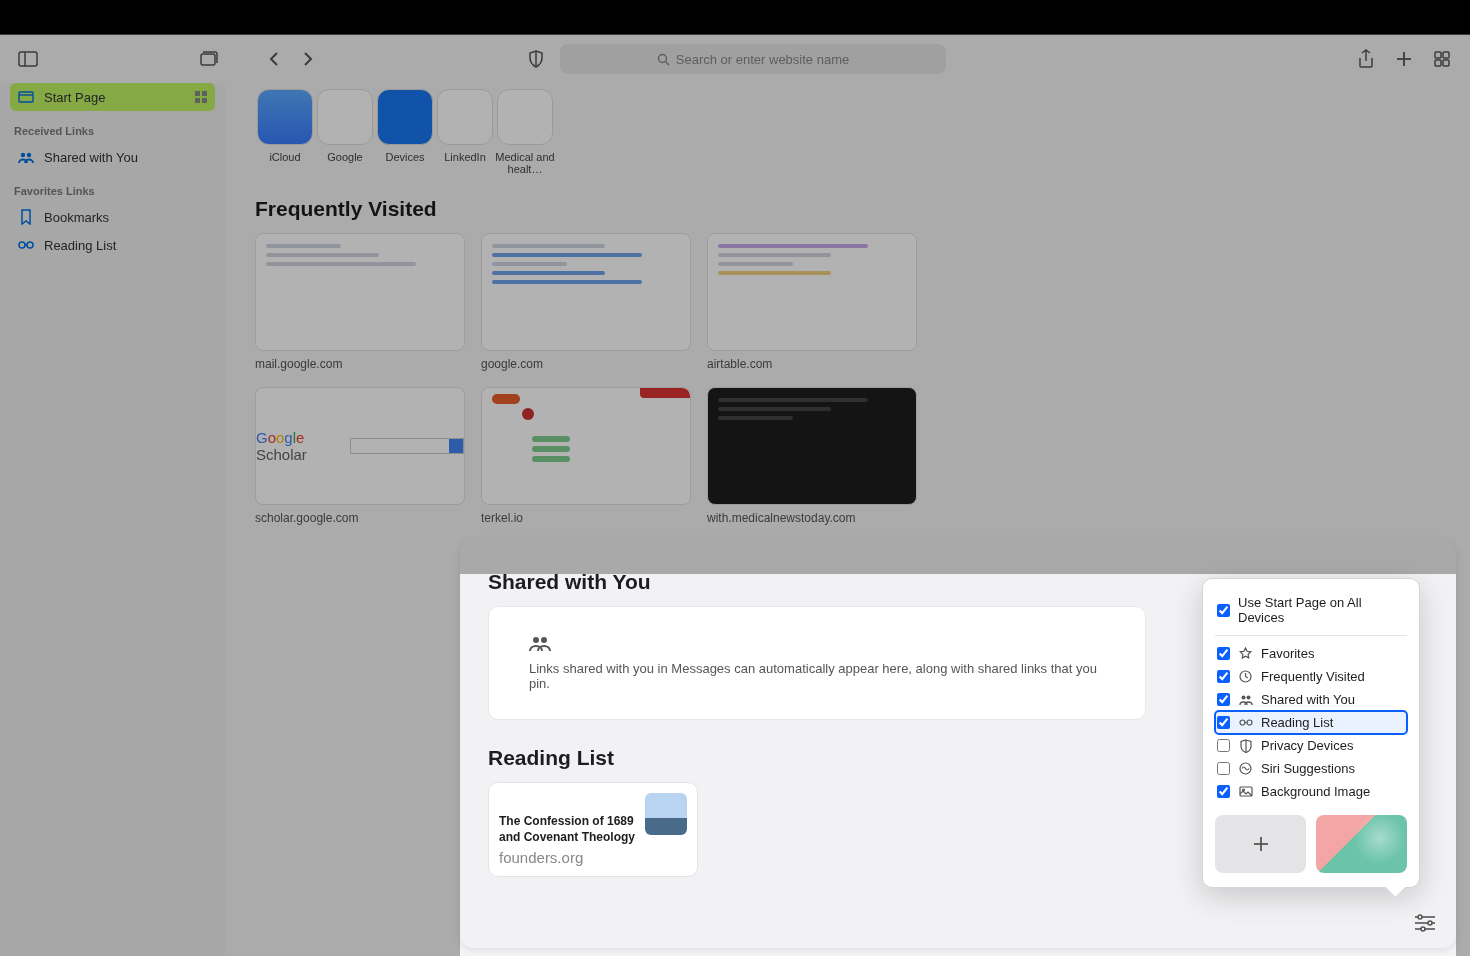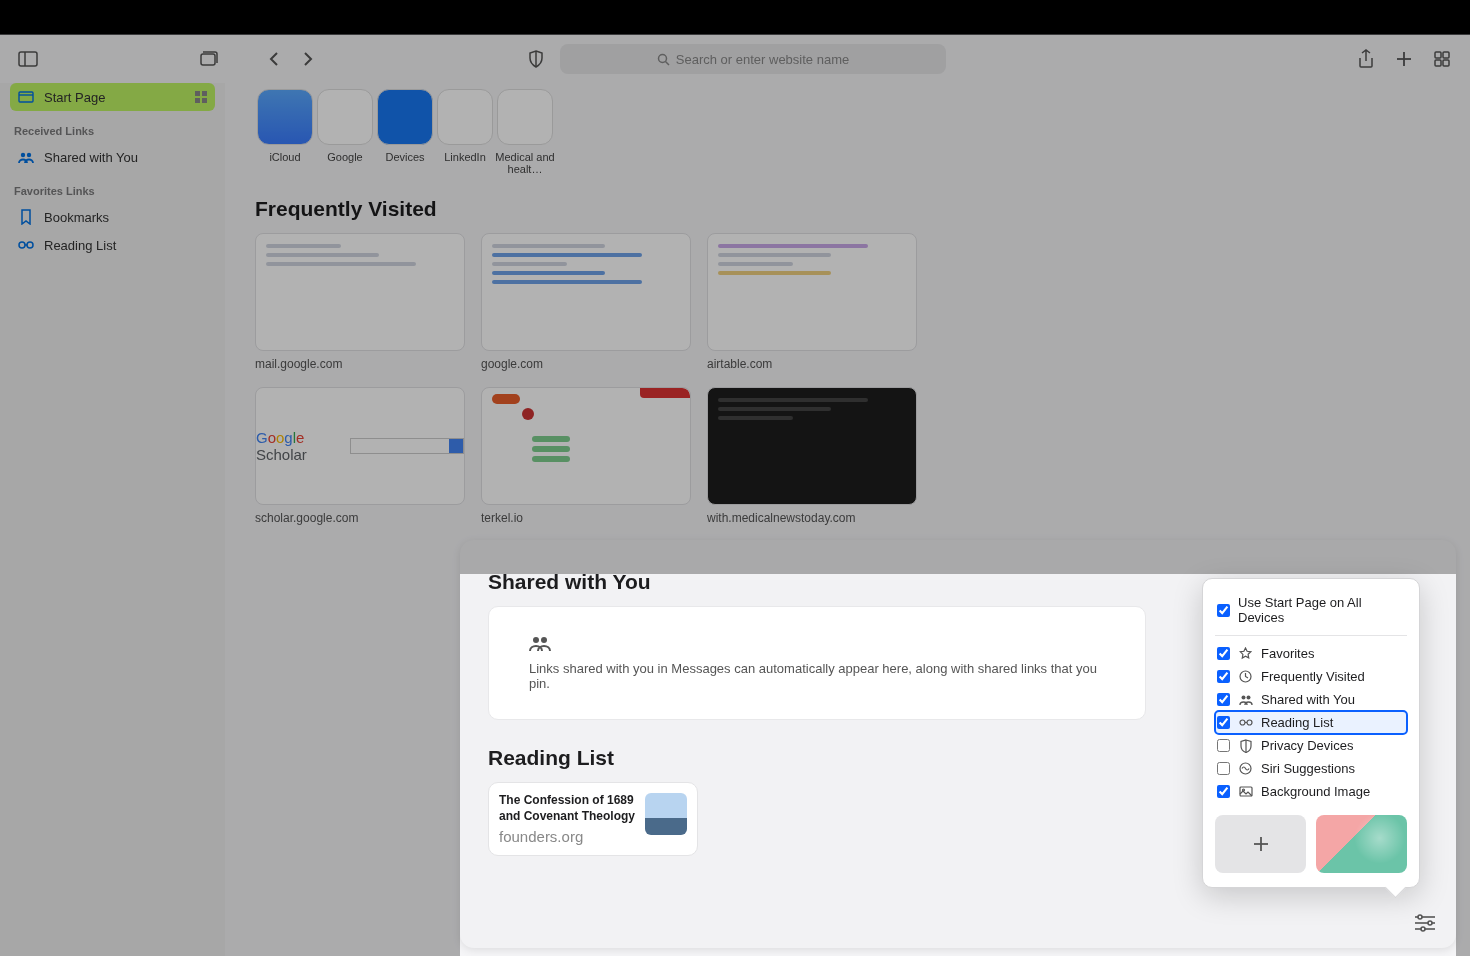--- a/index.html
+++ b/index.html
@@ -48,21 +48,21 @@
 .orange-pill { position:absolute; top:6px; left:10px; width:28px; height:10px; background:#e85d2a; border-radius:5px; }
 .green-pills { position:absolute; top:48px; left:50px; }
 .green-pill { width:38px; height:6px; background:#7fcf8f; border-radius:3px; margin-bottom:4px; }
 
 
 .shared-panel { position: absolute; left: 460px; right: 14px; top: 505px; bottom: 8px; background: #f2f2f4; border-radius: 14px; box-shadow: 0 2px 8px rgba(0,0,0,0.1); padding: 22px 28px; }
 .shared-panel .section-h { margin-top: 8px; }
 .shared-empty { background: #fff; border: 1px solid #e8e8ea; border-radius: 10px; padding: 28px 40px; text-align: left; color: #555; font-size: 13px; }
 .shared-empty .icon { font-size: 18px; color: #555; margin-bottom: 10px; }
 .rl-card { width: 210px; background: #fff; border: 1px solid #e4e4e6; border-radius: 10px; padding: 10px; display: flex; gap: 10px; }
-.rl-info { flex: 1; }
+.rl-info { flex: 1; margin-top: 21px; }
 .rl-title { font-size: 12px; font-weight: 600; color: #1d1d1f; line-height: 1.3; }
 .rl-src { font-size: 15px; color: #888; margin-top: 4px; }
 .rl-thumb { width: 42px; height: 42px; border-radius: 6px; background: linear-gradient(#b8d4f0 60%, #4a6a8a 60%); }
 .customize-btn { position: absolute; right: 20px; bottom: 16px; color: #555; }
 
 
 .popover { position: absolute; right: 36px; bottom: 60px; width: 218px; background: #fff; border: 1px solid #d5d5d7; border-radius: 10px; padding: 12px 12px 14px; box-shadow: 0 8px 30px rgba(0,0,0,0.18); z-index: 50; }
 .popover::after { content:''; position:absolute; right:16px; bottom:-8px; width:14px; height:14px; background:#fff; border-right:1px solid #d5d5d7; border-bottom:1px solid #d5d5d7; transform: rotate(45deg); }
 .pop-row { display: flex; align-items: center; gap: 8px; font-size: 13px; color: #1d1d1f; padding: 4px 2px; border-radius: 4px; }
 .pop-row.focused { outline: 2px solid #0a60ff; outline-offset: -1px; background: #eaf2ff; }

